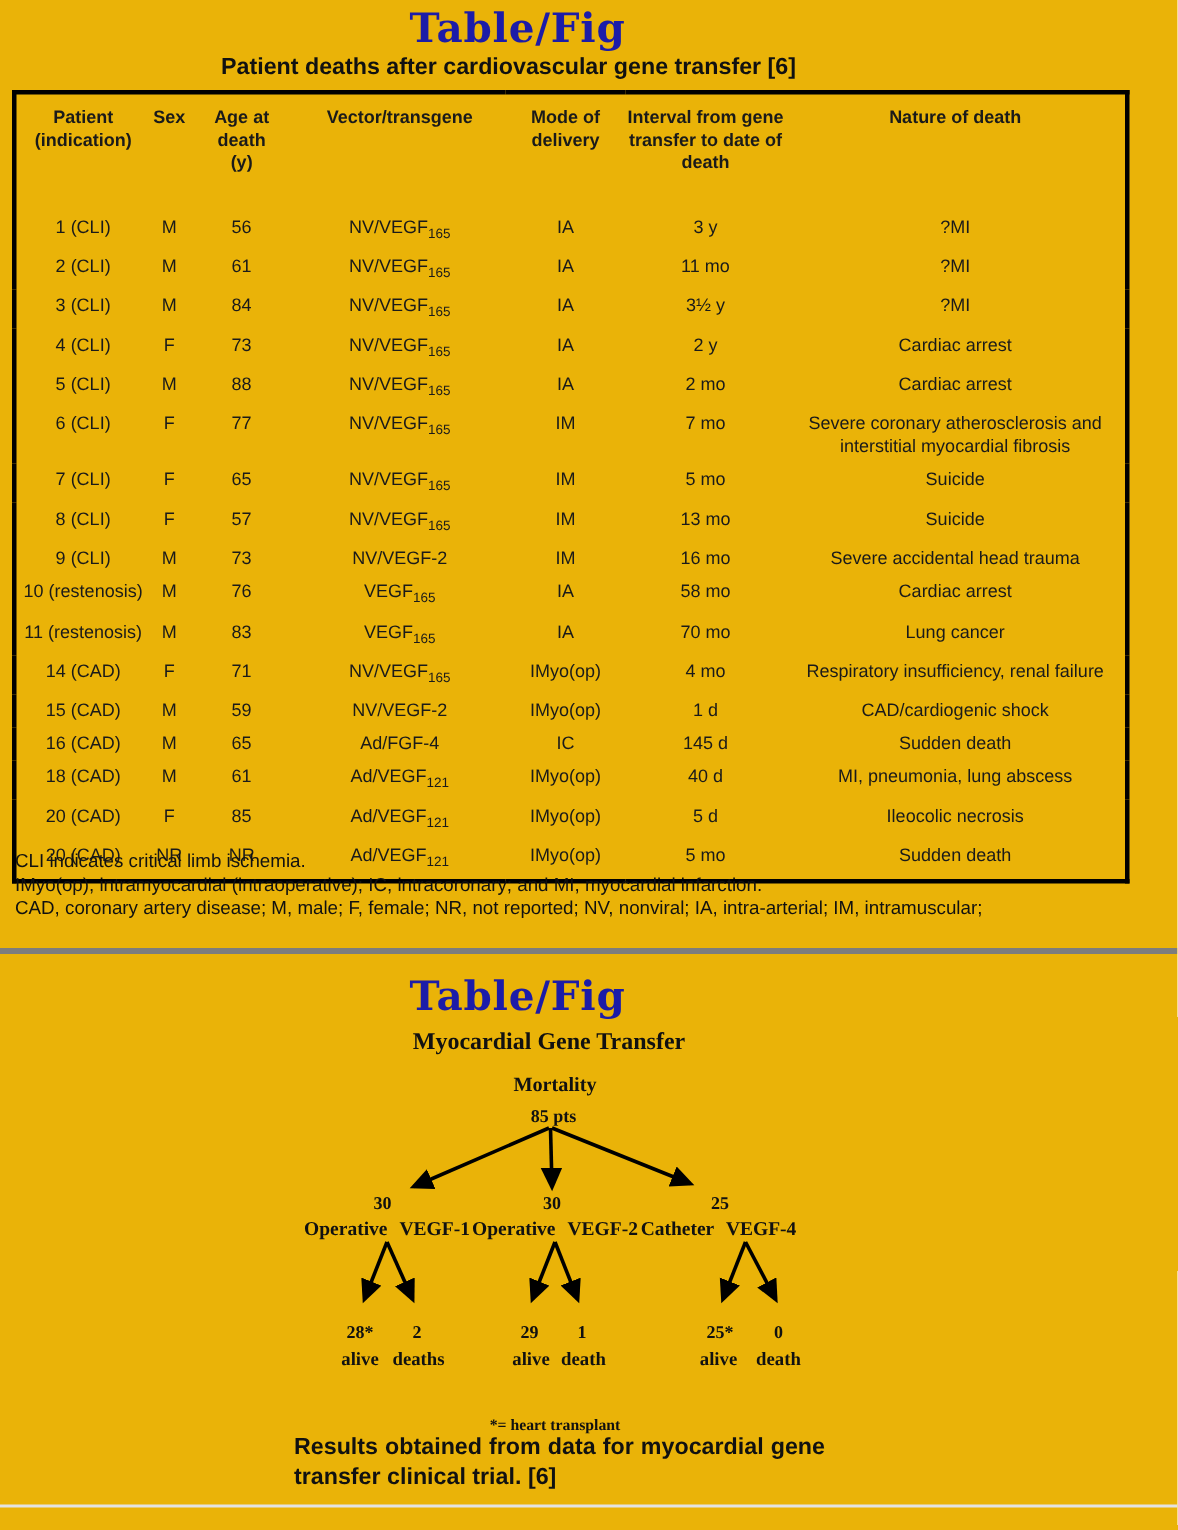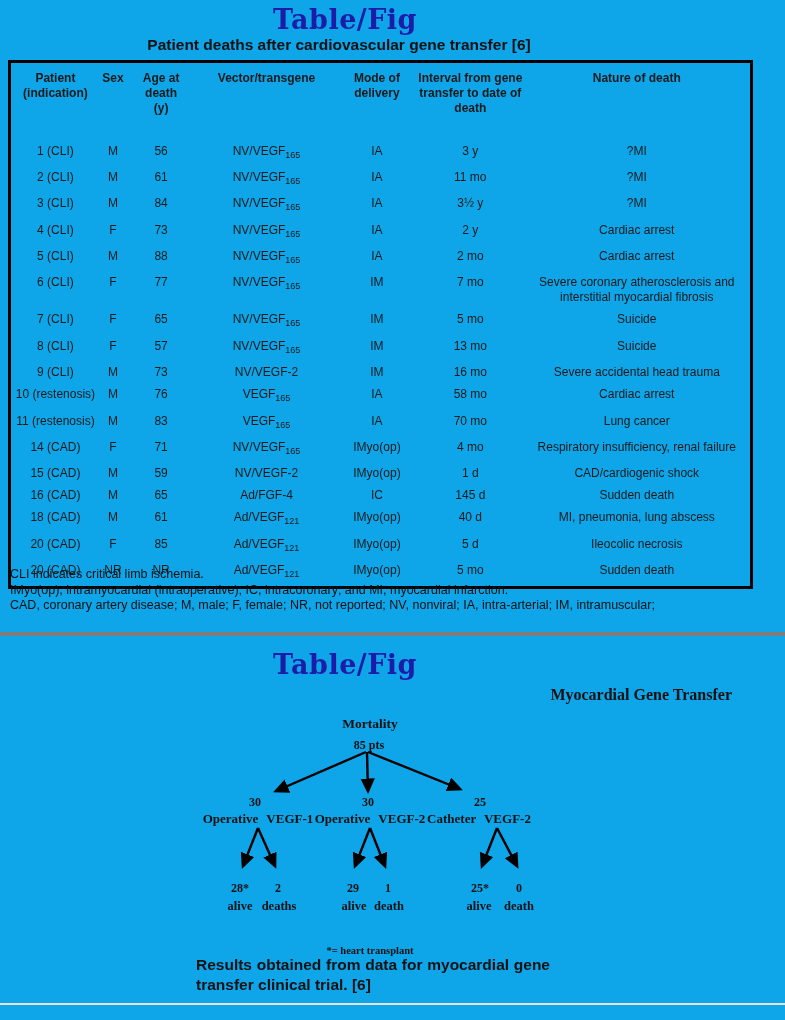--- a/index.html
+++ b/index.html
@@ -1,16 +1,16 @@
 <!DOCTYPE html>
 <html><head>
 <meta charset="utf-8">
 <style>
   html,body{margin:0;padding:0;background:#fff;}
-  .page{position:relative;width:785px;height:1020px;background:#0ea5e9;overflow:hidden;
+  .page{position:relative;width:785px;height:1020px;background:#eab308;overflow:hidden;
         font-family:"Liberation Sans",sans-serif;color:#1a1a1a;}
 
   
   .tf-wrap{position:absolute;left:0;width:690px;text-align:center;}
   .tf-heading{font-family:"DejaVu Serif","Liberation Serif",serif;font-weight:bold;
               font-size:27px;letter-spacing:0.5px;color:#1c1ca8;display:inline-block;}
 
   
   .table-title-wrap{position:absolute;left:0;top:36px;width:650px;text-align:center;}
   .table-title{font-weight:bold;font-size:15.5px;color:#111;margin-left:28px;}
@@ -27,21 +27,21 @@
   col.c-nature{width:227px;}
   sub.vsub{font-size:9px;}
 
   .footnotes{position:absolute;left:10px;top:567px;width:765px;font-size:12.5px;line-height:15.5px;color:#111;}
 
   .divider{position:absolute;left:0;top:632px;width:785px;height:4px;background:#7d7d7d;}
   .bottom-line{position:absolute;left:0;top:1003px;width:785px;height:2px;background:#e3e3e3;}
 
   
   .fig-serif{font-family:"Liberation Serif","DejaVu Serif",serif;font-weight:bold;color:#111;}
-  .fig-title-wrap{position:absolute;left:0;top:686px;width:732px;text-align:right;}
+  .fig-title-wrap{position:absolute;left:0;top:686px;width:732px;text-align:center;}
   .fig-title{font-size:16px;}
   .fig-sub-wrap{position:absolute;left:0;top:714px;width:740px;text-align:center;}
   .fig-sub{font-size:13.5px;margin-top:27px;}
   .fig-root-wrap{position:absolute;left:0;top:735px;width:738px;text-align:center;}
   .fig-root{font-size:12px;}
 
   svg.tree{position:absolute;left:180px;top:748px;width:400px;height:140px;}
 
   .node{position:absolute;transform:translateX(-50%);white-space:nowrap;}
   .branch-count{font-size:12px;}
@@ -292,21 +292,21 @@
       <line x1="317" y1="80" x2="337" y2="118" marker-end="url(#ah)"></line>
     </g>
   </svg>
 
   <span class="node fig-serif branch-count" style="left:255px;top:795px;">30</span>
   <span class="node fig-serif branch-count" style="left:368px;top:795px;">30</span>
   <span class="node fig-serif branch-count" style="left:480px;top:795px;">25</span>
 
   <span class="node fig-serif branch-label" style="left:258px;top:811px;">Operative VEGF-1</span>
   <span class="node fig-serif branch-label" style="left:370px;top:811px;">Operative VEGF-2</span>
-  <span class="node fig-serif branch-label" style="left:479px;top:811px;">Catheter VEGF-2</span>
+  <span class="node fig-serif branch-label" style="left:479px;top:811px;">Catheter VEGF-4</span>
 
   <span class="node fig-serif leaf-val" style="left:240px;top:881px;">28*</span>
   <span class="node fig-serif leaf-val" style="left:278px;top:881px;">2</span>
   <span class="node fig-serif leaf-val" style="left:353px;top:881px;">29</span>
   <span class="node fig-serif leaf-val" style="left:388px;top:881px;">1</span>
   <span class="node fig-serif leaf-val" style="left:480px;top:881px;">25*</span>
   <span class="node fig-serif leaf-val" style="left:519px;top:881px;">0</span>
 
   <span class="node fig-serif leaf-label" style="left:240px;top:899px;">alive</span>
   <span class="node fig-serif leaf-label" style="left:279px;top:899px;">deaths</span>

